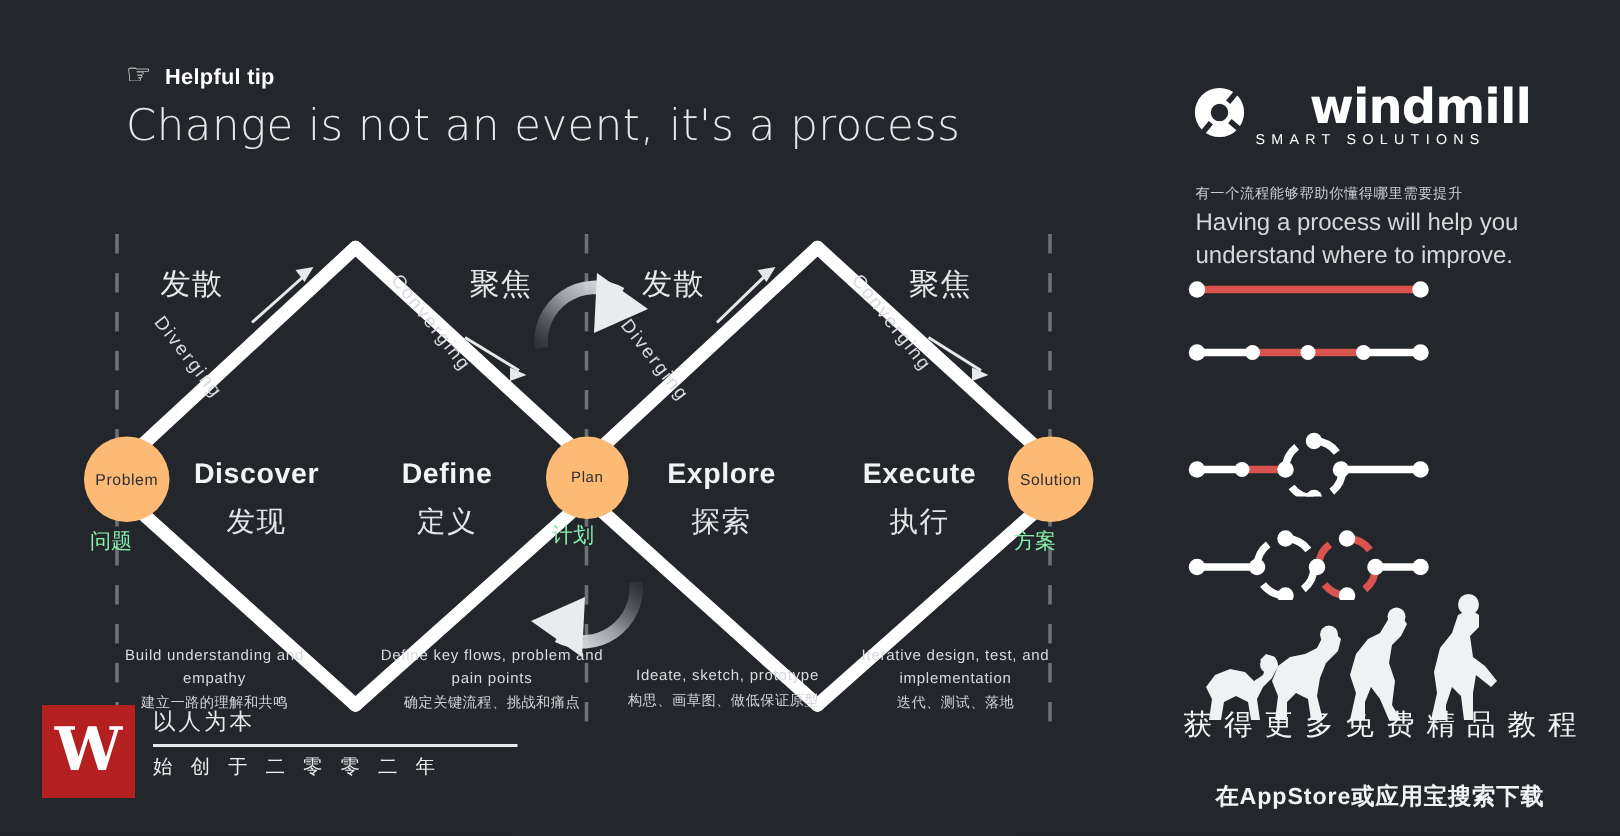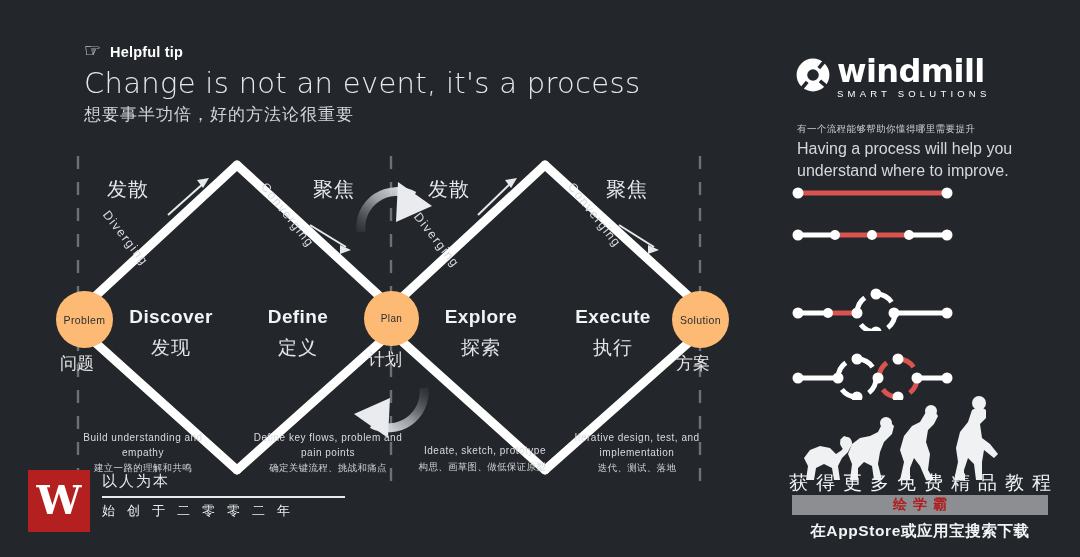--- a/index.html
+++ b/index.html
@@ -37,21 +37,21 @@
     display:flex; align-items:center; justify-content:center;
     color:#2b2e33; z-index:6;
   }
   .node span { font-size:10.5px; font-weight:500; letter-spacing:.4px; }
   #node-problem  { left:56px;  top:291px; width:57px; height:57px; }
   #node-plan     { left:364px; top:291px; width:55px; height:55px; }
   #node-solution { left:672px; top:291px; width:57px; height:57px; }
   #node-plan span { font-size:10px; }
 
   .node-cn {
-    position:absolute; font-size:17px; color:#e5e5e5; z-index:6; white-space:nowrap;
+    position:absolute; font-size:14px; color:#86efac; z-index:6; white-space:nowrap;
   }
   #cn-problem  { left:60px;  top:352px; }
   #cn-plan     { left:368px; top:348px; }
   #cn-solution { left:676px; top:352px; }
 
   
   .phase { position:absolute; text-align:center; z-index:5; width:170px; }
   .phase .en { font-size:19px; font-weight:bold; color:#f2f3f4; letter-spacing:.4px; }
   .phase .cn { font-size:19px; color:#e2e4e7; margin-top:7px; letter-spacing:1px; }
   #phase-discover { left:86px;  top:306px; }
@@ -101,21 +101,21 @@
   #brand-rule { height:2px; background:#e8eaec; margin:5px 0 4px 0; width:243px; }
   #brand-since { font-size:13px; color:#eceef0; letter-spacing:12px; white-space:nowrap; }
 
   
   #right-panel { position:absolute; left:760px; top:0; width:320px; height:557px; }
 
   #logo-row { position:absolute; left:36px; top:56px; display:flex; align-items:flex-start; }
   #logo-mark { width:34px; height:34px; position:relative; flex:0 0 auto; margin-top:2px; }
   #logo-words { margin-left:7px; }
   #logo-name { font-size:32px; font-weight:bold; color:#ffffff; line-height:.95; letter-spacing:-.6px;
-               font-family:"DejaVu Sans","Liberation Sans",sans-serif; }
+               font-family:"DejaVu Sans","Liberation Sans",sans-serif;margin-left:36px; }
   #logo-tag { font-size:9.5px; color:#ffffff; letter-spacing:4.2px; margin-top:2px; font-weight:500; }
 
   #rp-cn { position:absolute; left:37px; top:123px; font-size:9.5px; color:#cbcdd1; letter-spacing:.4px; white-space:nowrap; }
   #rp-en { position:absolute; left:37px; top:138px; font-size:16px; color:#d6d8db; line-height:1.35; width:230px; }
 
   .proc { position:absolute; left:30px; width:165px; height:1px; }
   #proc-1 { top:183px; }
   #proc-2 { top:225px; }
   #proc-3 { top:281px; }
   #proc-4 { top:348px; }
@@ -140,21 +140,20 @@
 <body>
 
 <div id="left-panel">
 
   <div id="tip-row">
     <span id="tip-hand">☞</span>
     <span id="tip-label">Helpful tip</span>
   </div>
 
   <div id="headline">Change is not an event, it's a process</div>
-  <div id="subheadline">想要事半功倍，好的方法论很重要</div>
 
   <svg id="diagram" viewBox="0 0 760 557" xmlns="http://www.w3.org/2000/svg">
     <defs>
       <linearGradient id="arrGradTop" x1="0" y1="1" x2="1" y2="0">
         <stop offset="0%" stop-color="#6f7278" stop-opacity="0.15"></stop>
         <stop offset="55%" stop-color="#b9bcc1" stop-opacity="0.8"></stop>
         <stop offset="100%" stop-color="#e9ebee" stop-opacity="1"></stop>
       </linearGradient>
       <linearGradient id="arrGradBot" x1="1" y1="0" x2="0" y2="1">
         <stop offset="0%" stop-color="#6f7278" stop-opacity="0.15"></stop>
@@ -360,17 +359,14 @@
                L196 46 L204 52 L212 62 L208 66 L198 58 L196 70 L196 88 L190 88 L188 72 L182 66
                L178 78 L178 88 Z"></path>
       <circle cx="193" cy="11" r="7"></circle>
       <circle cx="145" cy="19" r="6"></circle>
       <circle cx="100" cy="31" r="6"></circle>
       <circle cx="60" cy="51" r="6"></circle>
     </g>
   </svg>
 
   <div id="promo-cn1">获得更多免费精品教程</div>
-  <div id="promo-band">
-    <span>绘学霸</span>
-  </div>
   <div id="promo-cn2">在AppStore或应用宝搜索下载</div>
 </div>
 
 </body></html>

